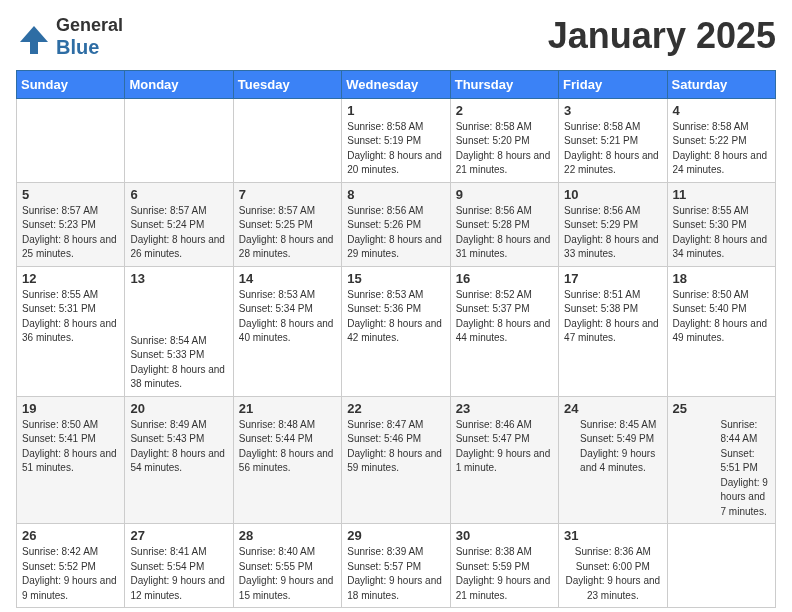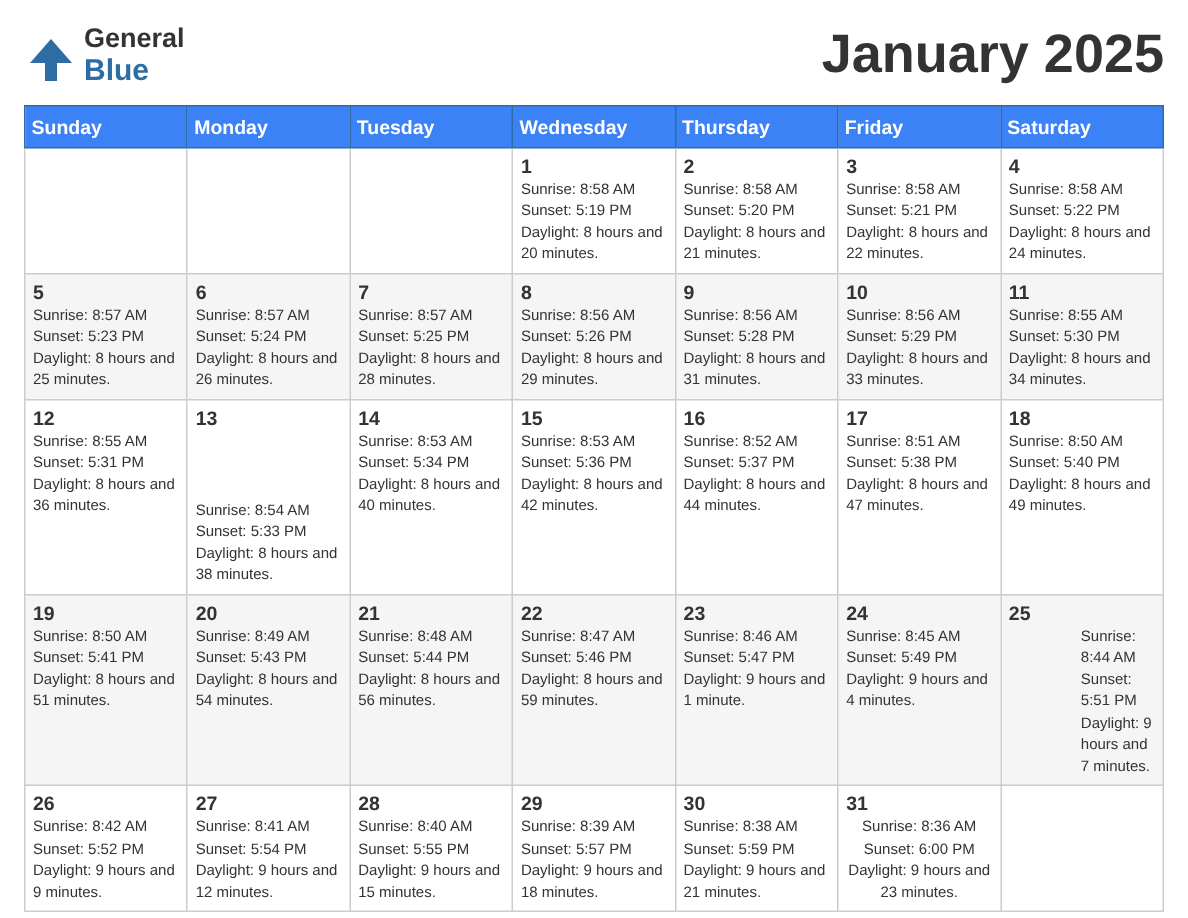--- a/index.html
+++ b/index.html
@@ -268,21 +268,21 @@
 Daylight: 8 hours and 59 minutes.</div>
         </td>
         <td>
           <span class="day-number">23</span>
           <div class="day-info" style="white-space: pre-line;">Sunrise: 8:46 AM
 Sunset: 5:47 PM
 Daylight: 9 hours and 1 minute.</div>
         </td>
         <td>
           <span class="day-number">24</span>
-          <div class="day-info" style="white-space: pre-line;">Sunrise: 8:45 AM
+          <div class="day-info" style="white-space: pre-line; margin-left: 16px;">Sunrise: 8:45 AM
 Sunset: 5:49 PM
 Daylight: 9 hours and 4 minutes.</div>
         </td>
         <td>
           <span class="day-number">25</span>
           <div class="day-info" style="white-space: pre-line; margin-left: 48px;">Sunrise: 8:44 AM
 Sunset: 5:51 PM
 Daylight: 9 hours and 7 minutes.</div>
         </td>
       </tr>

